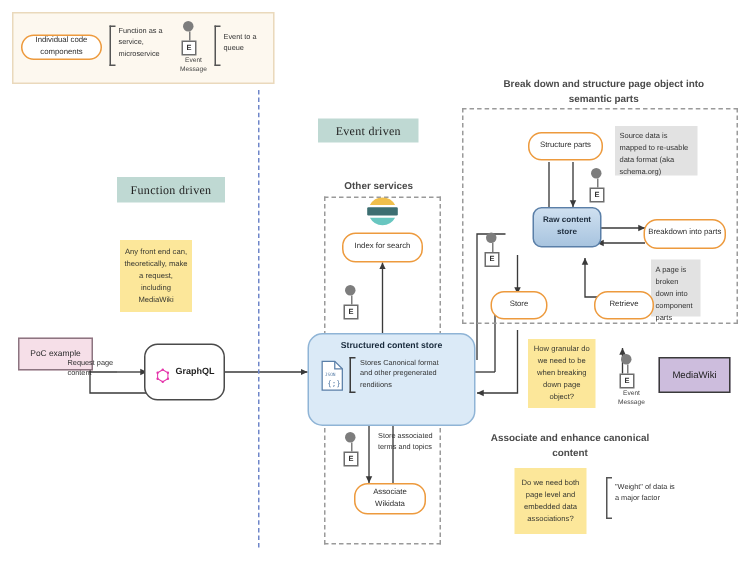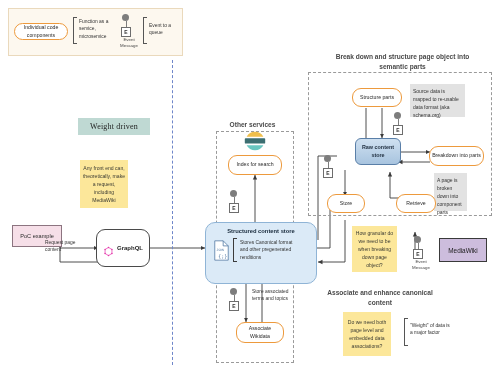--- a/index.html
+++ b/index.html
@@ -162,21 +162,24 @@
     <div class="evt-stem" style="position:absolute;left:7.5px;top:7px;height:7px;"></div>
     <div class="evt-box" style="position:absolute;left:3px;top:13px;">
       <span>E</span>
     </div>
     <div class="evt-cap" style="position:absolute;left:-3px;top:23px;width:28px;">Event Message</div>
   </div>
   <div class="abs bracket" style="left:143px;top:17px;width:4px;height:27px;"></div>
   <div class="abs small-label" style="left:149px;top:22px;width:30px;">Event to a queue</div>
 
   <div class="abs section-title" style="left:78px;top:118px;width:72px;height:17px;">
-    <span>Weight driven</span>
+    <span>Function driven</span>
+  </div>
+  <div class="abs section-title" style="left:212px;top:79px;width:67px;height:16px;">
+    <span>Event driven</span>
   </div>
 
   <div class="abs plain-title" style="left:215px;top:120px;width:75px;">Other services</div>
   <div class="abs plain-title" style="left:325px;top:52px;width:155px;">Break down and structure page object into semantic parts</div>
   <div class="abs plain-title" style="left:325px;top:288px;width:110px;">Associate and enhance canonical content</div>
 
   <div class="abs dashbox" style="left:216px;top:131px;width:78px;height:232px;"></div>
   <div class="abs dashbox" style="left:308px;top:72px;width:184px;height:144px;"></div>
 
   <div class="abs sticky" style="left:80px;top:160px;width:48px;height:48px;">

